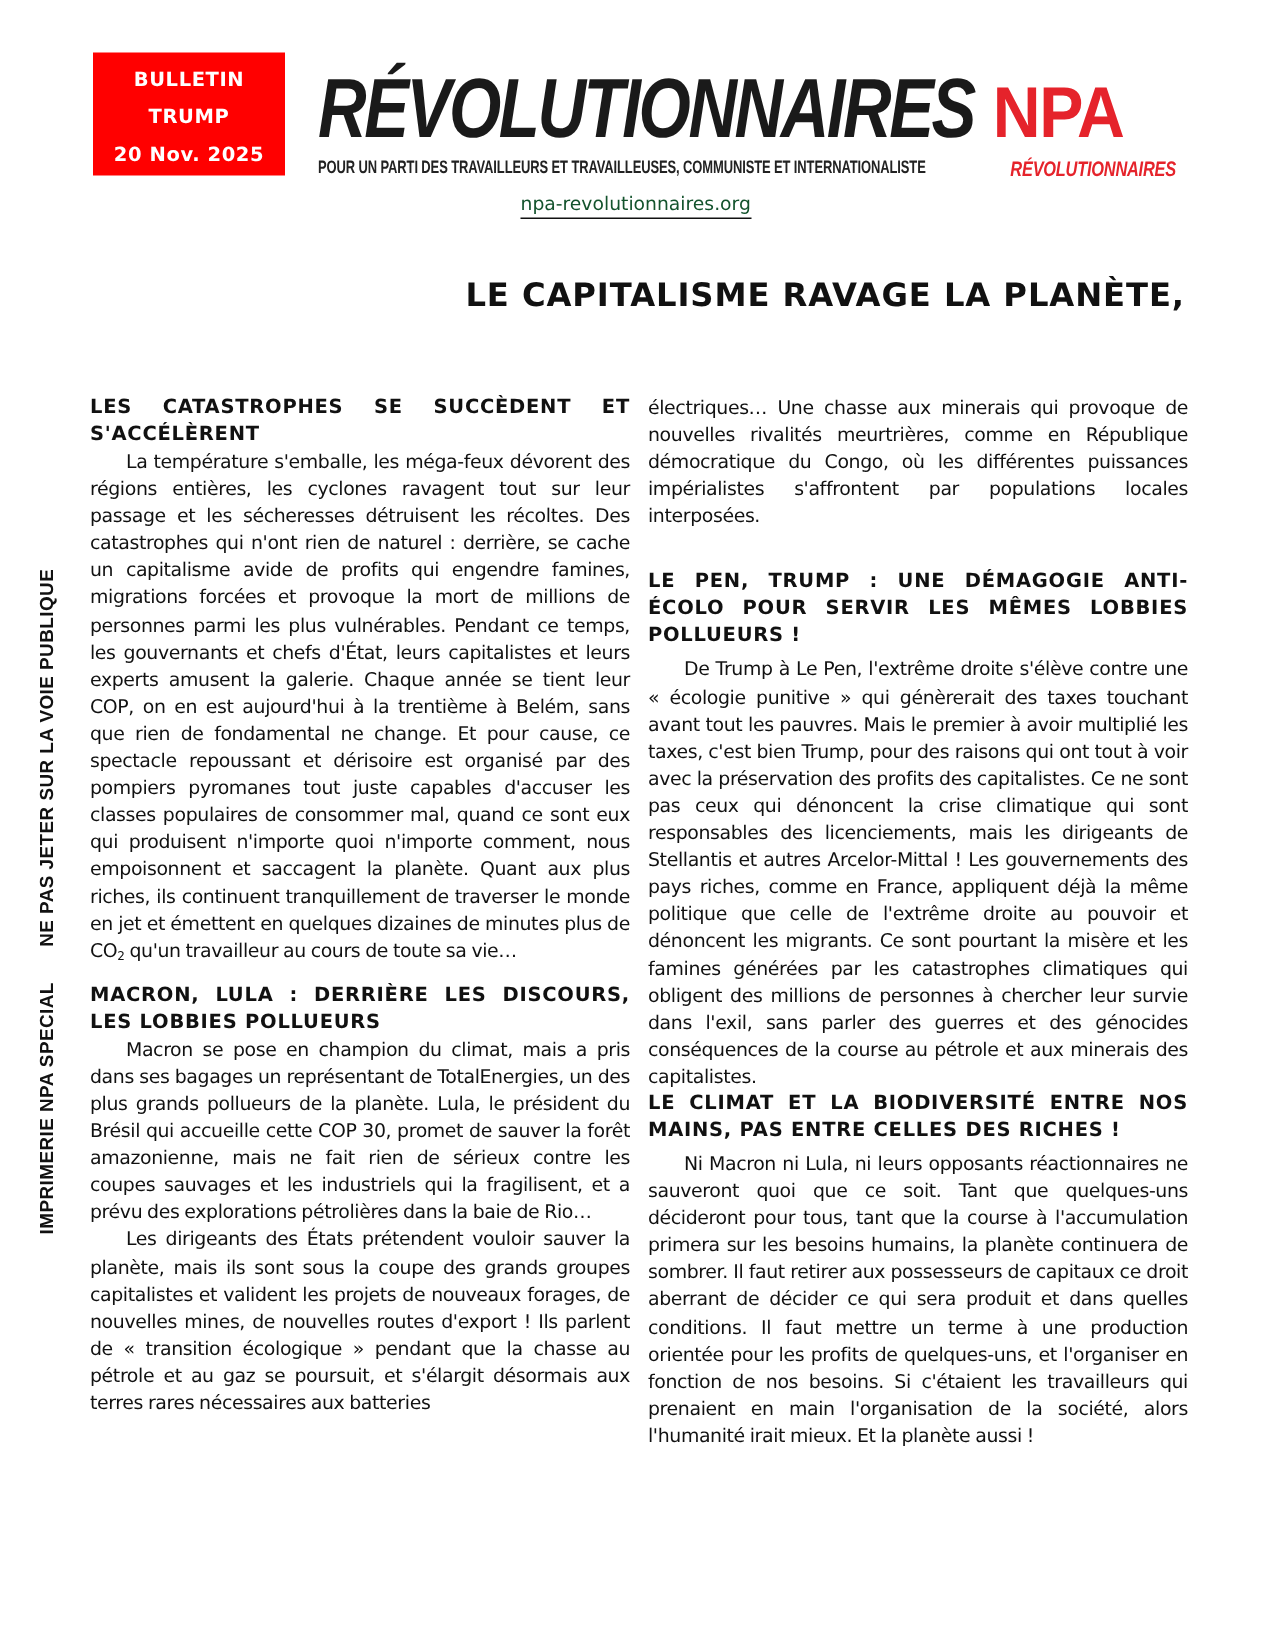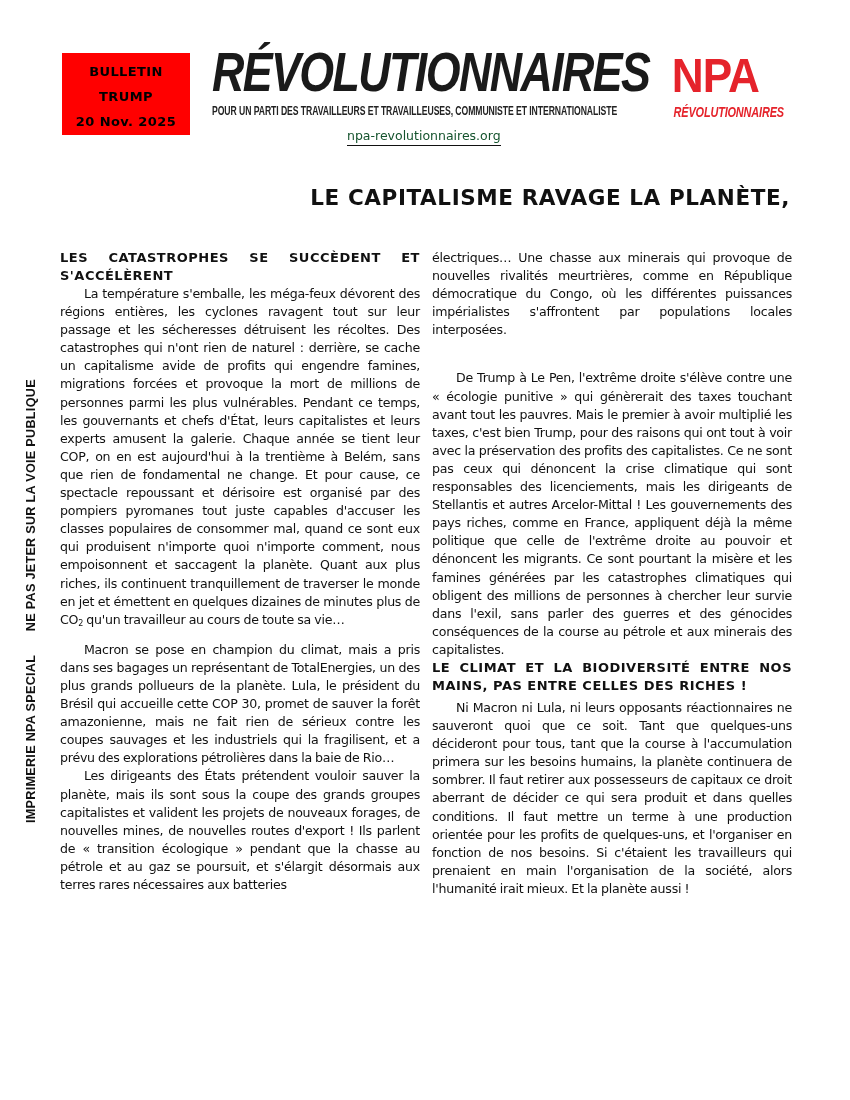--- a/index.html
+++ b/index.html
@@ -1,21 +1,21 @@
 <!DOCTYPE html>
 <html><head>
   <meta charset="utf-8">
   <style>
     * { box-sizing: border-box; margin: 0; padding: 0; }
     html, body { width: 850px; height: 1100px; background: #ffffff; overflow: hidden; }
     body { position: relative; font-family: "DejaVu Sans", sans-serif; color: #111; }
 
     .badge {
-      position: absolute; left: 62px; top: 53px; width: 128px; height: 82px;
-      background: #ff0000; color: #000000; text-align: center;
+      position: absolute; left: 62px; top: 35px; width: 128px; height: 82px;
+      background: #ff0000; color: #ffffff; text-align: center;
       font-family: "DejaVu Sans", sans-serif; font-weight: bold; font-size: 13px;
       padding-top: 6px; line-height: 25px;
     }
     .badge div { letter-spacing: 0.4px; }
 
     .masthead {
       position: absolute; left: 212px; top: 44px; width: 425px; text-align: left;
     }
     .masthead .title {
       font-family: "Liberation Sans", sans-serif; font-weight: bold; font-style: italic;
@@ -25,21 +25,21 @@
     .masthead .tagline {
       font-family: "Liberation Sans", sans-serif; font-weight: bold;
       font-size: 12px; color: #222; margin-top: 4px; white-space: nowrap;
       transform: scaleX(0.72); transform-origin: left top; letter-spacing: -0.1px;
     }
     .site-link {
       position: absolute; left: 347px; top: 128px;
       font-family: "DejaVu Sans", sans-serif; font-size: 12.5px; color: #14532d;
       border-bottom: 1px solid #111; padding-bottom: 2px; text-decoration: none;
     }
-    .npa-logo { position: absolute; left: 658px; top: 52px; width: 115px; text-align: center; }
+    .npa-logo { position: absolute; left: 658px; top: 52px; width: 115px; text-align: left; }
     .npa-logo .npa {
       font-family: "Liberation Sans", sans-serif; font-weight: bold; color: #e5232b;
       font-size: 48px; line-height: 48px; letter-spacing: -1px;
       transform: scaleX(0.92); display: inline-block;
     }
     .npa-logo .npa-sub {
       font-family: "Liberation Sans", sans-serif; font-weight: bold; font-style: italic;
       color: #e5232b; font-size: 14px; margin-top: 4px; white-space: nowrap;
       transform: scaleX(0.78); display: inline-block; letter-spacing: -0.2px;
     }
@@ -52,21 +52,21 @@
     }
     .side-text span + span { margin-left: 20px; }
 
     .headline {
       position: absolute; left: 60px; top: 184px; width: 730px; text-align: right;
       font-family: "DejaVu Sans", sans-serif; font-weight: bold; font-size: 21.5px;
       line-height: 28px; color: #111; letter-spacing: 0.6px;
     }
 
     .col {
-      position: absolute; top: 249px; width: 360px;
+      position: absolute; top: 263px; width: 360px;
       font-family: "DejaVu Sans", sans-serif; font-size: 12.6px; line-height: 18.1px;
       color: #111; text-align: justify; hyphens: auto;
     }
     .col.left { left: 60px; }
     .col.right { left: 432px; }
     .col h2 {
       font-family: "DejaVu Sans", sans-serif; font-weight: bold; font-size: 13px;
       line-height: 18px; letter-spacing: 0.5px; text-align: justify; color: #111;
     }
     .col p { text-indent: 24px; letter-spacing: -0.25px; word-spacing: -0.5px; }
@@ -102,25 +102,27 @@
 </div>
 
 <div class="headline">
   <div>LE CAPITALISME RAVAGE LA PLANÈTE,</div>
 </div>
 
 <div class="col left">
   <h2>LES CATASTROPHES SE SUCCÈDENT ET S'ACCÉLÈRENT</h2>
   <p><span>La température s'emballe, les méga-feux dévorent des régions entières, les cyclones ravagent tout sur leur passage et les sécheresses détruisent les récoltes. Des catastrophes qui n'ont rien de naturel : derrière, se cache un capitalisme avide de profits qui engendre famines, migrations forcées et provoque la mort de millions de personnes parmi les plus vulnérables. Pendant ce temps, les gouvernants et chefs d'État, leurs capitalistes et leurs experts amusent la galerie. Chaque année se tient leur COP, on en est aujourd'hui à la trentième à Belém, sans que rien de fondamental ne change. Et pour cause, ce spectacle repoussant et dérisoire est organisé par des pompiers pyromanes tout juste capables d'accuser les classes populaires de consommer mal, quand ce sont eux qui produisent n'importe quoi n'importe comment, nous empoisonnent et saccagent la planète. Quant aux plus riches, ils continuent tranquillement de traverser le monde en jet et émettent en quelques dizaines de minutes plus de CO</span><sub>2</sub><span> qu'un travailleur au cours de toute sa vie…</span></p>
   <div class="hgap"></div>
+  <h2>MACRON, LULA : DERRIÈRE LES DISCOURS, LES LOBBIES POLLUEURS</h2>
   <p>Macron se pose en champion du climat, mais a pris dans ses bagages un représentant de TotalEnergies, un des plus grands pollueurs de la planète. Lula, le président du Brésil qui accueille cette COP 30, promet de sauver la forêt amazonienne, mais ne fait rien de sérieux contre les coupes sauvages et les industriels qui la fragilisent, et a prévu des explorations pétrolières dans la baie de Rio…</p>
   <p>Les dirigeants des États prétendent vouloir sauver la planète, mais ils sont sous la coupe des grands groupes capitalistes et valident les projets de nouveaux forages, de nouvelles mines, de nouvelles routes d'export ! Ils parlent de « transition écologique » pendant que la chasse au pétrole et au gaz se poursuit, et s'élargit désormais aux terres rares nécessaires aux batteries</p>
 </div>
 
 <div class="col right">
   <p class="noindent">électriques… Une chasse aux minerais qui provoque de nouvelles rivalités meurtrières, comme en République démocratique du Congo, où les différentes puissances impérialistes s'affrontent par populations locales interposées.</p>
   <div class="gap-lg"></div>
+  <h2>LE PEN, TRUMP : UNE DÉMAGOGIE ANTI-ÉCOLO POUR SERVIR LES MÊMES LOBBIES POLLUEURS !</h2>
   <div class="gap-sm"></div>
   <p>De Trump à Le Pen, l'extrême droite s'élève contre une « écologie punitive » qui génèrerait des taxes touchant avant tout les pauvres. Mais le premier à avoir multiplié les taxes, c'est bien Trump, pour des raisons qui ont tout à voir avec la préservation des profits des capitalistes. Ce ne sont pas ceux qui dénoncent la crise climatique qui sont responsables des licenciements, mais les dirigeants de Stellantis et autres Arcelor-Mittal ! Les gouvernements des pays riches, comme en France, appliquent déjà la même politique que celle de l'extrême droite au pouvoir et dénoncent les migrants. Ce sont pourtant la misère et les famines générées par les catastrophes climatiques qui obligent des millions de personnes à chercher leur survie dans l'exil, sans parler des guerres et des génocides conséquences de la course au pétrole et aux minerais des capitalistes.</p>
   <h2>LE CLIMAT ET LA BIODIVERSITÉ ENTRE NOS MAINS, PAS ENTRE CELLES DES RICHES !</h2>
   <div class="gap-sm"></div>
   <p>Ni Macron ni Lula, ni leurs opposants réactionnaires ne sauveront quoi que ce soit. Tant que quelques-uns décideront pour tous, tant que la course à l'accumulation primera sur les besoins humains, la planète continuera de sombrer. Il faut retirer aux possesseurs de capitaux ce droit aberrant de décider ce qui sera produit et dans quelles conditions. Il faut mettre un terme à une production orientée pour les profits de quelques-uns, et l'organiser en fonction de nos besoins. Si c'étaient les travailleurs qui prenaient en main l'organisation de la société, alors l'humanité irait mieux. Et la planète aussi !</p>
 </div>
 
 </body></html>

